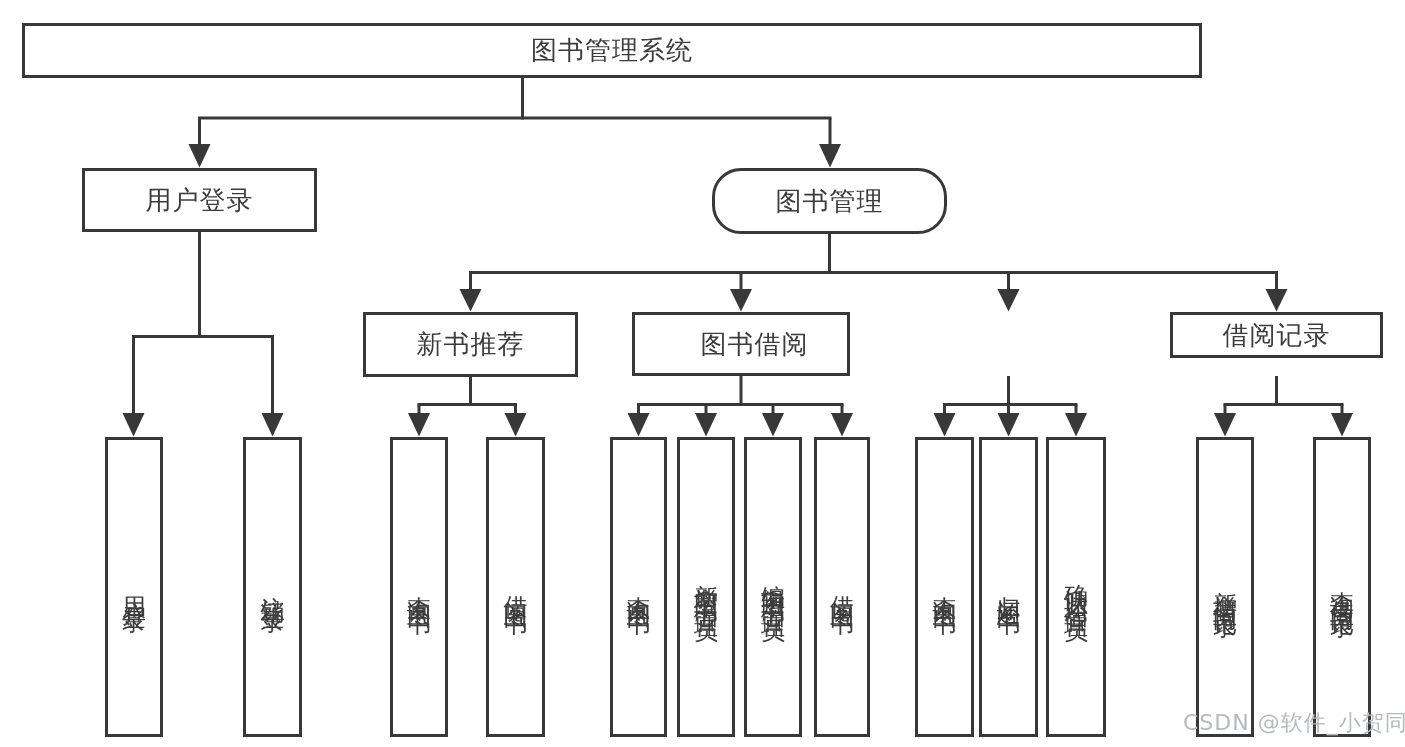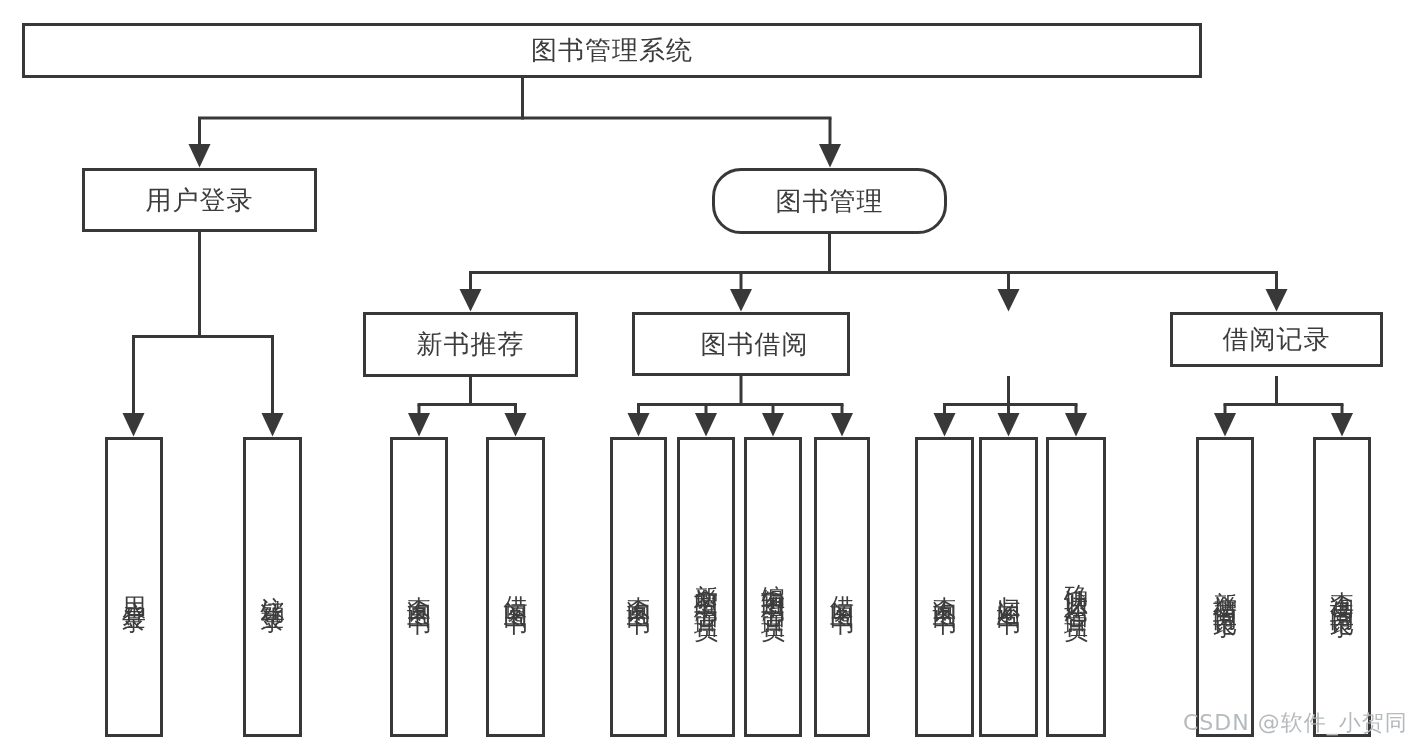--- a/index.html
+++ b/index.html
@@ -142,21 +142,21 @@
   <div class="node hbox" style="left:712px; top:168px; width:235px; height:66px;border-radius:29px;">
     <span>图书管理</span>
   </div>
 
   <div class="node hbox" style="left:363px; top:312px; width:215px; height:65px;">
     <span>新书推荐</span>
   </div>
   <div class="node hbox" style="left:632px; top:312px; width:218px; height:64px;padding-left:27px;">
     <span>图书借阅</span>
   </div>
-  <div class="node hbox" style="left:1170px; top:312px; width:213px; height:55px;">
+  <div class="node hbox" style="left:1170px; top:312px; width:213px; height:46px;">
     <span>借阅记录</span>
   </div>
 
   <div class="node leaf" style="left:105px; width:58px;">
     <span>用户登录</span>
   </div>
   <div class="node leaf" style="left:243px; width:59px;">
     <span>注销登录</span>
   </div>
   <div class="node leaf" style="left:390px; width:58px;">

